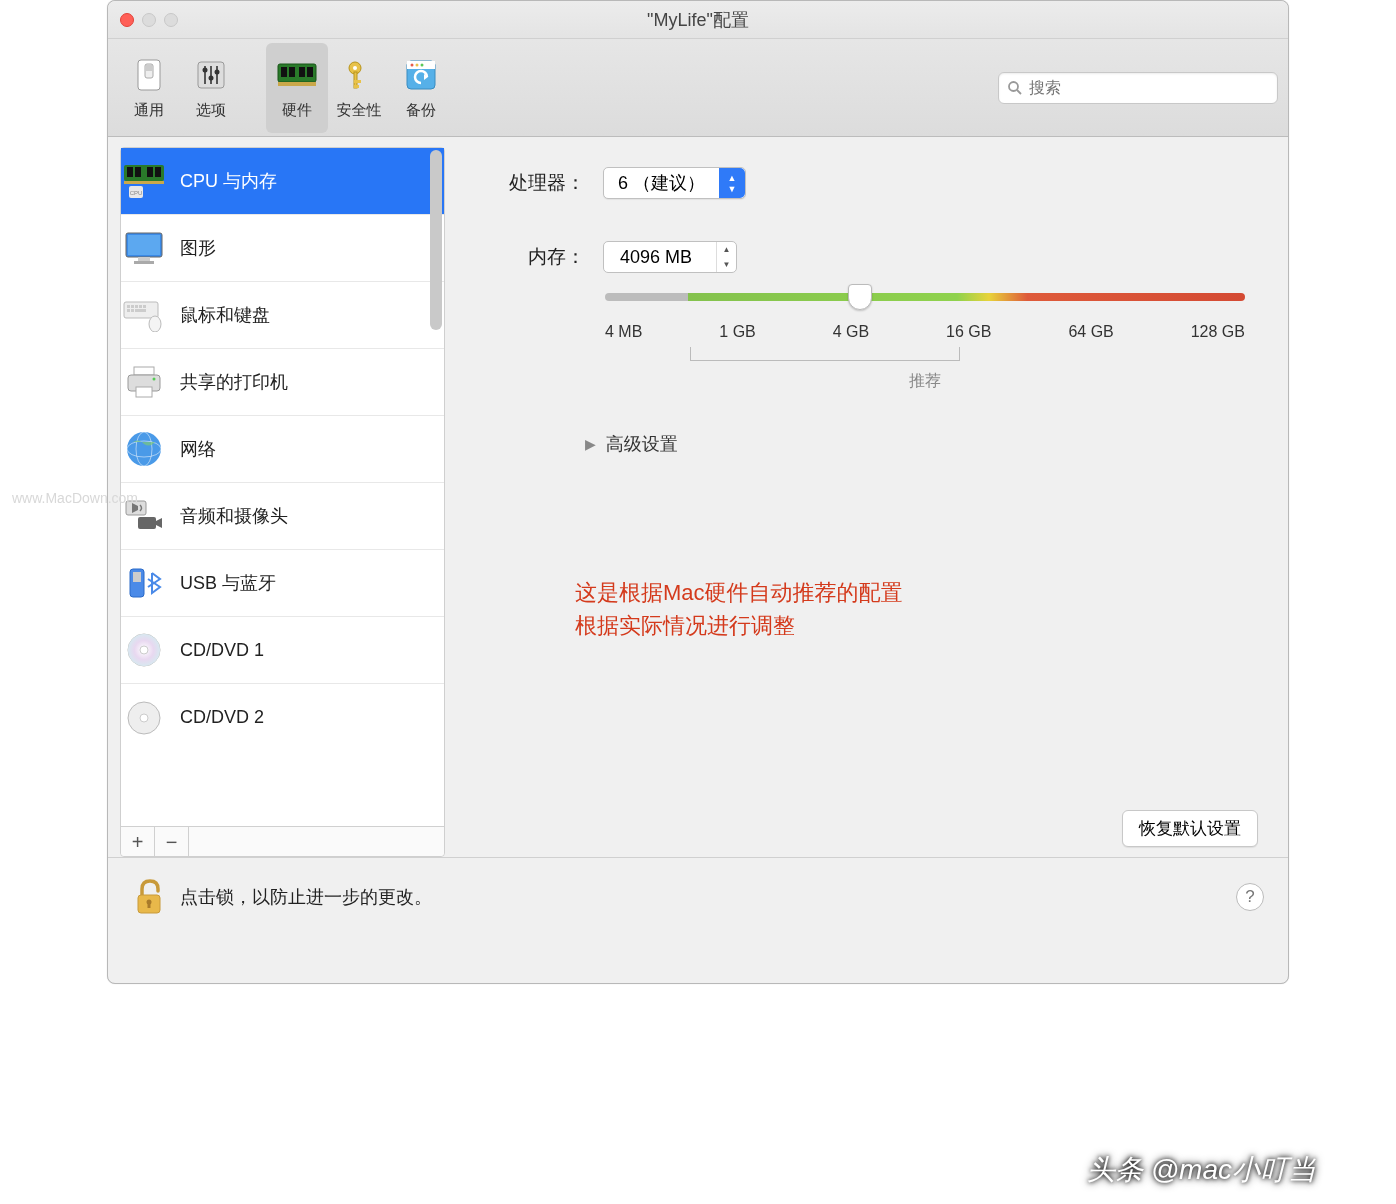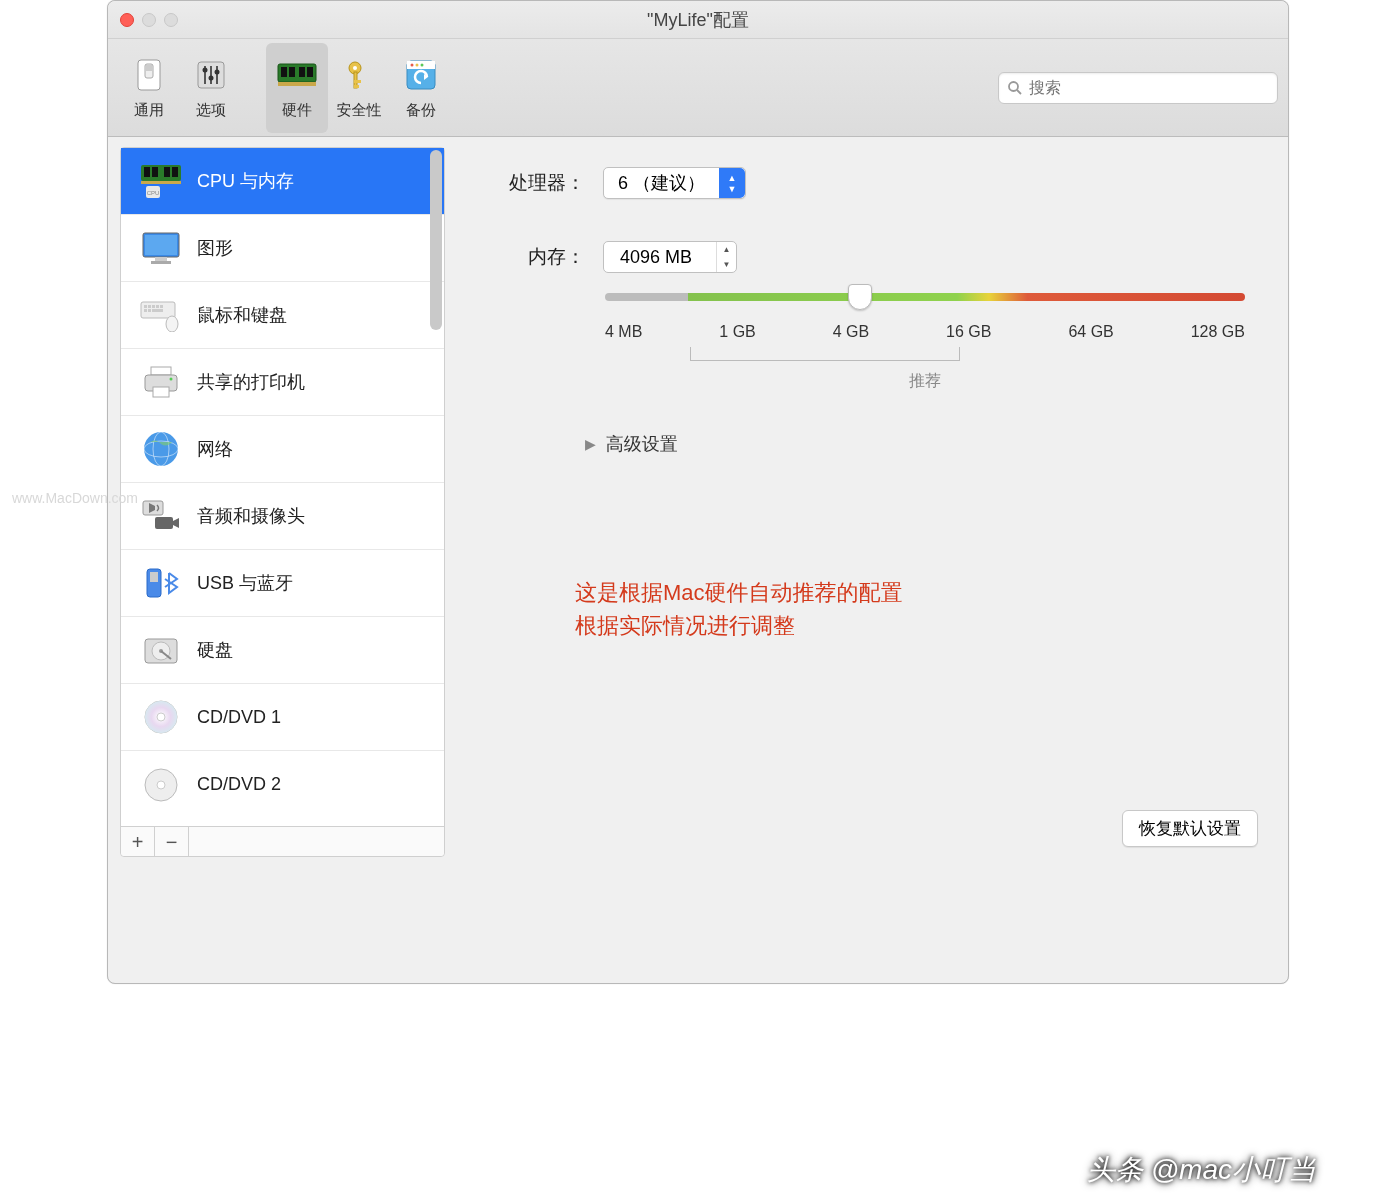--- a/index.html
+++ b/index.html
@@ -15,21 +15,21 @@
 .tool { width: 62px; height: 90px; display: flex; flex-direction: column; align-items: center; justify-content: center; gap: 6px; border-radius: 6px; }
 .tool.active { background: #cfcfcf; margin-left: 24px; }
 .tool .ico { width: 40px; height: 40px; display: flex; align-items: center; justify-content: center; font-size: 30px; }
 .tool .lbl { font-size: 15px; color: #333; }
 .searchwrap { margin-left: auto; width: 280px; height: 32px; background: #fff; border: 1px solid #c8c8c8; border-radius: 6px; display: flex; align-items: center; padding: 0 8px; gap: 6px; box-shadow: inset 0 1px 2px rgba(0,0,0,.08);}
 .searchwrap input { border: none; outline: none; flex: 1; font-size: 16px; background: transparent; }
 .searchwrap .sico { color: #999; font-size: 16px; }
 .body { display: flex; height: 720px; }
 .sidebar { width: 325px; border-right: 1px solid #d8d8d8; background: #fff; position: relative; display: flex; flex-direction: column; margin: 10px 0 0 12px; border: 1px solid #cfcfcf; border-radius: 4px;}
 .sidelist { flex: 1; overflow: hidden; }
-.sitem { height: 67px; display: flex; align-items: center; gap: 14px; padding: 0 18px; border-bottom: 1px solid #e8e8e8; font-size: 18px; color: #222; cursor: default; }
+.sitem { height: 67px; display: flex; align-items: center; gap: 14px; padding: 0 1px; border-bottom: 1px solid #e8e8e8; font-size: 18px; color: #222; cursor: default; }
 .sitem.sel { background: #2876f6; color: #fff; }
 .sitem .sic { width: 44px; height: 44px; display: flex; align-items: center; justify-content: center; font-size: 30px; }
 .sidefoot { height: 30px; border-top: 1px solid #d0d0d0; display: flex; background: #fafafa; border-radius: 0 0 4px 4px;}
 .sidefoot .btn { width: 34px; text-align: center; line-height: 30px; border-right: 1px solid #d0d0d0; color: #555; font-size: 20px;}
 .scroll-track { position: absolute; right: 0; top: 0; width: 16px; height: 600px; }
 .scroll-thumb { position: absolute; right: 2px; top: 2px; width: 12px; height: 180px; background: #c9c9c9; border-radius: 6px; }
 .main { flex: 1; padding: 30px 40px; position: relative; background: #f0f0f0;}
 .row { display: flex; align-items: center; gap: 18px; margin-bottom: 42px; }
 .row .lab { width: 100px; text-align: right; font-size: 19px; color: #222; }
 .select { display: flex; align-items: center; background: #fff; border: 1px solid #c0c0c0; border-radius: 5px; height: 32px; box-shadow: 0 1px 1px rgba(0,0,0,.06);}
@@ -232,31 +232,20 @@
               <svg width="40" height="36" viewBox="0 0 40 36">
                 <rect x="6" y="4" width="14" height="28" rx="3" fill="#4a8ae8" stroke="#2a6ac8"></rect>
                 <rect x="9" y="7" width="8" height="10" fill="#ccc"></rect>
                 <path d="M 28 8 L 28 28 L 36 22 L 24 14 M 28 8 L 36 14 L 24 22" fill="none" stroke="#4a8ae8" stroke-width="2"></path>
               </svg>
             </span>
           <span>USB 与蓝牙</span>
         </div>
         <div class="sitem">
           <span class="sic">
-              <svg width="40" height="34" viewBox="0 0 40 34">
-                <rect x="4" y="6" width="32" height="24" rx="3" fill="#ddd" stroke="#999"></rect>
-                <circle cx="20" cy="18" r="9" fill="#eee" stroke="#bbb"></circle>
-                <circle cx="20" cy="18" r="2" fill="#999"></circle>
-                <line x1="20" y1="18" x2="30" y2="26" stroke="#888" stroke-width="2"></line>
-              </svg>
-            </span>
-          <span>硬盘</span>
-        </div>
-        <div class="sitem">
-          <span class="sic">
               <svg width="38" height="38" viewBox="0 0 38 38">
                 <circle cx="19" cy="19" r="16" fill="#eee" stroke="#bbb"></circle>
                 <circle cx="19" cy="19" r="16" fill="url(#g1)"></circle>
                 <defs>
                   <radialGradient id="g1">
                     <stop offset="0%" stop-color="#fff"></stop>
                     <stop offset="60%" stop-color="#e8d8f0"></stop>
                     <stop offset="100%" stop-color="#d8e8f0"></stop>
                   </radialGradient>
                 </defs>
@@ -330,16 +319,28 @@
 
       <div class="redtxt">
         <div>这是根据Mac硬件自动推荐的配置</div>
         <div>根据实际情况进行调整</div>
       </div>
 
       <button class="restore">恢复默认设置</button>
     </div>
   </div>
 
+  <div class="footer">
+    <span class="lockico">
+      <svg width="34" height="40" viewBox="0 0 34 40">
+          <path d="M 10 18 L 10 12 Q 10 4 18 4 Q 26 4 26 12 L 26 14" fill="none" stroke="#c89a3a" stroke-width="3.5" stroke-linecap="round"></path>
+          <rect x="6" y="18" width="22" height="18" rx="3" fill="#e8b84a" stroke="#c89a3a"></rect>
+          <circle cx="17" cy="25" r="2.5" fill="#a87a2a"></circle>
+          <rect x="15.5" y="25" width="3" height="6" fill="#a87a2a"></rect>
+        </svg>
+    </span>
+    <span class="txt">点击锁，以防止进一步的更改。</span>
+    <span class="help">?</span>
+  </div>
 </div>
 
 <div class="wm2">www.MacDown.com</div>
 <div class="watermark">头条 @mac小叮当</div>
 
 </body></html>

